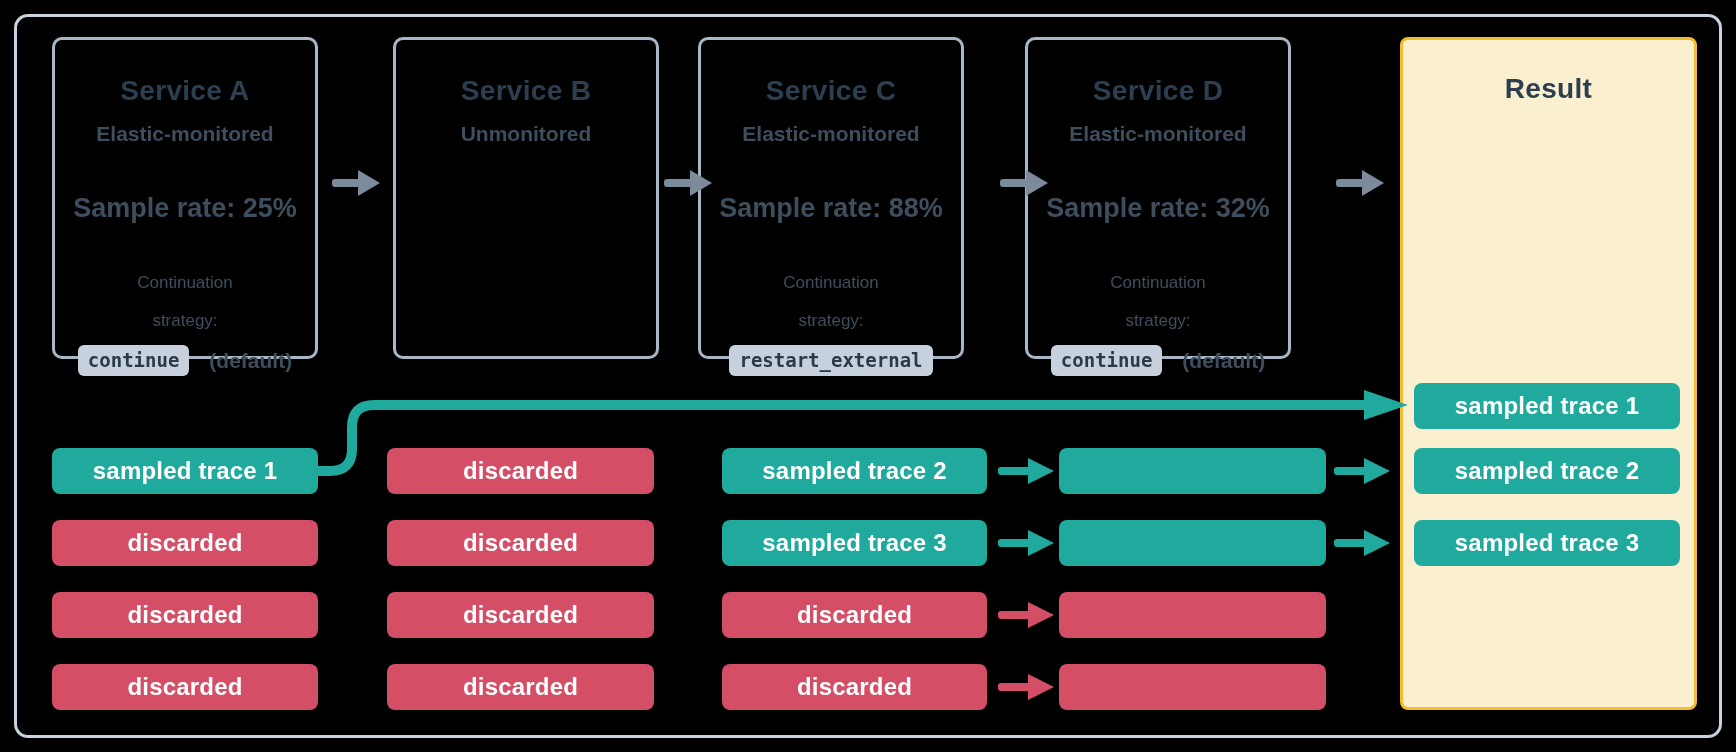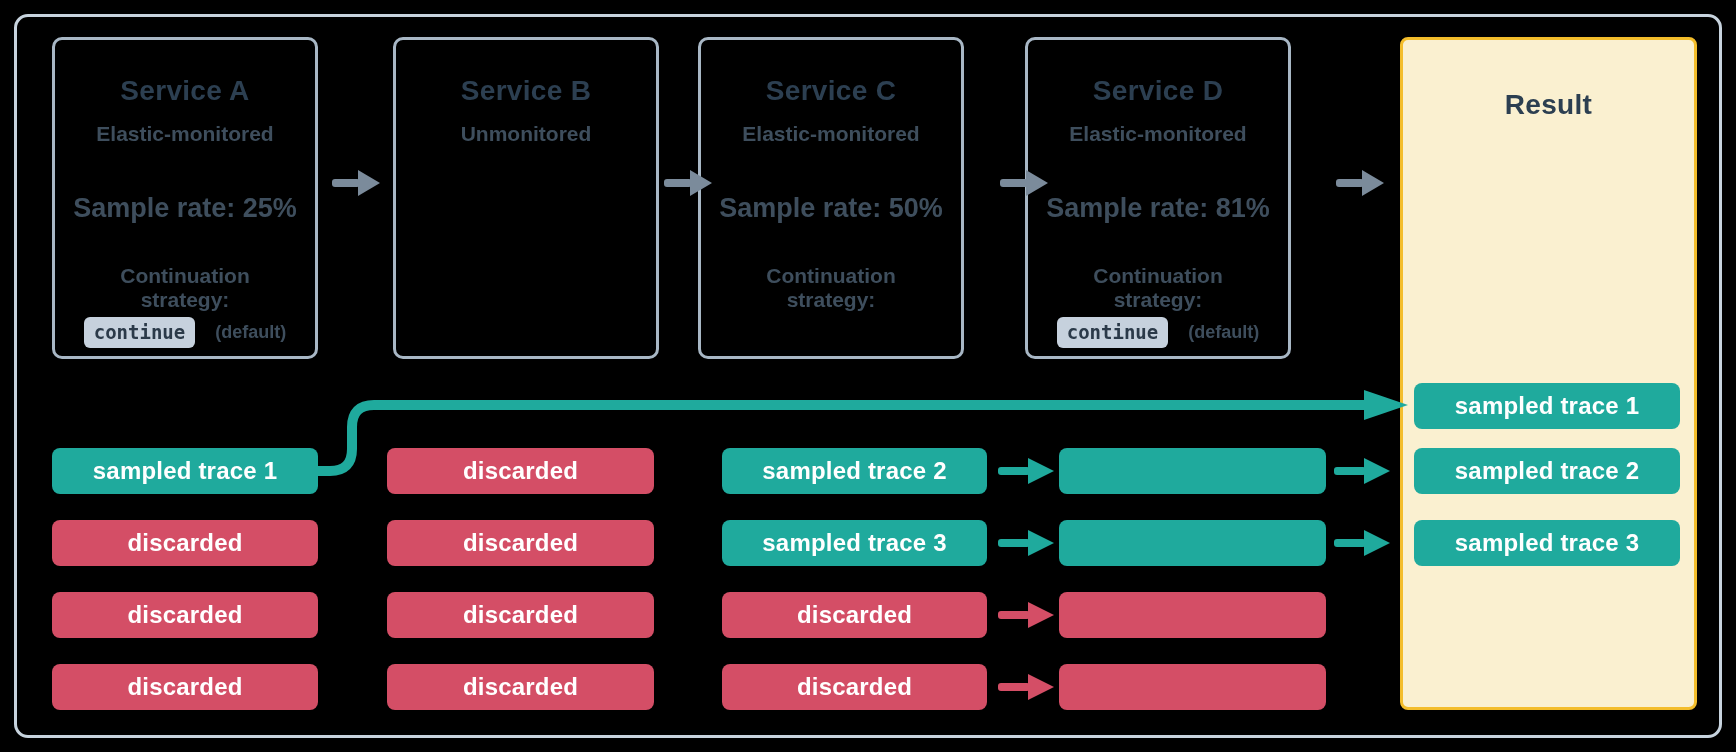--- a/index.html
+++ b/index.html
@@ -19,33 +19,33 @@
     border:3px solid var(--frame-border); border-radius:14px; box-sizing:border-box;
   }
   .service-box{
     position:absolute; top:37px; width:266px; height:322px; box-sizing:border-box;
     border:3px solid var(--service-border); border-radius:10px;
     display:flex; flex-direction:column; align-items:center; text-align:center;
   }
   .svc-title{margin-top:34px; font-weight:700; font-size:28px; line-height:34px; color:var(--title-text); letter-spacing:.3px;}
   .svc-sub{margin-top:12px; font-weight:700; font-size:21px; line-height:28px; color:var(--body-text);}
   .svc-rate{margin-top:46px; font-weight:700; font-size:27px; line-height:28px; color:var(--body-text);}
-  .svc-cont{margin-top:42px; width:160px; font-weight:700; font-size:21px; line-height:24px; color:var(--body-text);}
+  .svc-cont{margin-top:42px; width:160px; font-weight:400; font-size:17px; line-height:38px; color:var(--body-text);}
   .svc-chip-row{margin-top:5px; display:flex; align-items:center; gap:20px;}
   .chip{
     background:var(--chip-bg); color:var(--chip-text); border-radius:6px;
     padding:4px 10px 5px 10px; font-family:"DejaVu Sans Mono", monospace;
     font-size:19px; font-weight:700; line-height:22px; white-space:nowrap;
   }
-  .chip-suffix{font-weight:700; font-size:18px; color:var(--body-text); white-space:nowrap;}
+  .chip-suffix{font-weight:700; font-size:21px; color:var(--body-text); white-space:nowrap;}
   .result-box{
     position:absolute; left:1400px; top:37px; width:297px; height:673px; box-sizing:border-box;
     background:var(--cream); border:3px solid var(--gold); border-radius:8px;
   }
-  .result-title{margin-top:49px; text-align:center; font-weight:700; font-size:28px; color:var(--title-text); letter-spacing:.3px;}
+  .result-title{margin-top:33px; text-align:center; font-weight:700; font-size:28px; color:var(--title-text); letter-spacing:.3px;}
   .flow-arrow{position:absolute; top:168px; fill:var(--arrow-gray);}
   .mini-arrow{position:absolute;}
   .teal-fill{fill:var(--teal);}
   .red-fill{fill:var(--red);}
   .overlay{position:absolute; left:0; top:0; pointer-events:none;}
   .connector-path{stroke:var(--teal);}
   .connector-head{fill:var(--teal);}
   .trace-grid{position:absolute; left:0; top:0; width:100%; height:100%;}
   .pill{
     position:absolute; height:46px; box-sizing:border-box; border-radius:8px;
@@ -74,28 +74,31 @@
   </div>
 
   <div class="service-box" style="left:393px">
     <div class="svc-title">Service B</div>
     <div class="svc-sub">Unmonitored</div>
   </div>
 
   <div class="service-box" style="left:698px">
     <div class="svc-title">Service C</div>
     <div class="svc-sub">Elastic-monitored</div>
-    <div class="svc-rate">Sample rate: 50%</div>
+    <div class="svc-rate">Sample rate: 88%</div>
     <div class="svc-cont">Continuation strategy:</div>
+    <div class="svc-chip-row">
+      <span class="chip">restart_external</span>
+    </div>
   </div>
 
   <div class="service-box" style="left:1025px">
     <div class="svc-title">Service D</div>
     <div class="svc-sub">Elastic-monitored</div>
-    <div class="svc-rate">Sample rate: 81%</div>
+    <div class="svc-rate">Sample rate: 32%</div>
     <div class="svc-cont">Continuation strategy:</div>
     <div class="svc-chip-row">
       <span class="chip">continue</span>
       <span class="chip-suffix">(default)</span>
     </div>
   </div>
 
   <div class="result-box">
     <div class="result-title">Result</div>
   </div>

